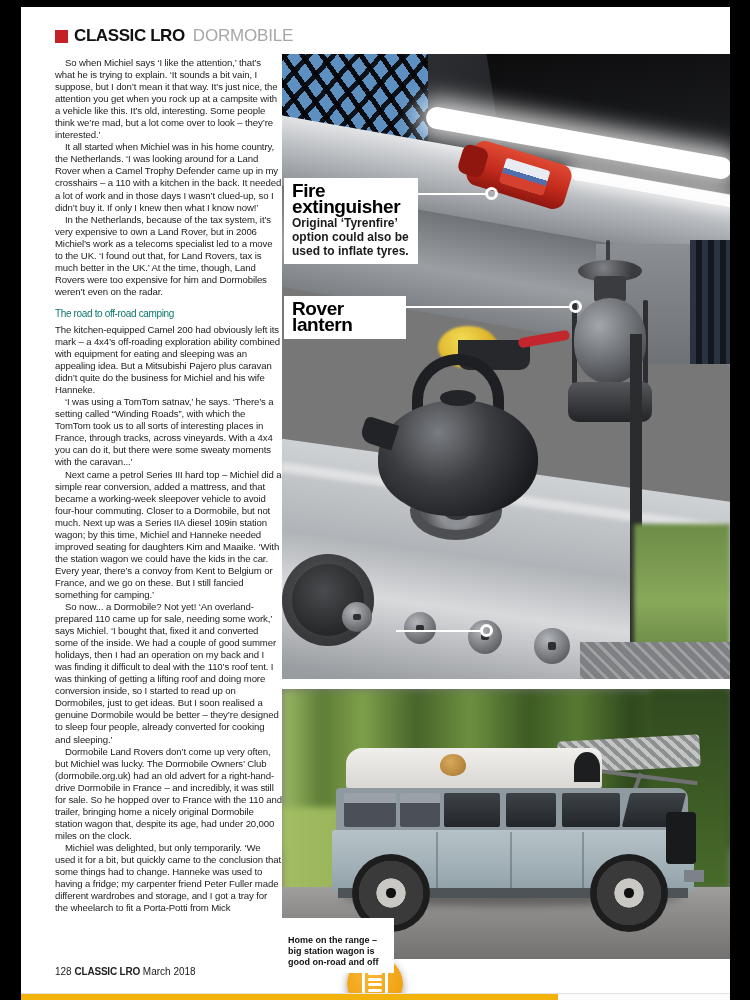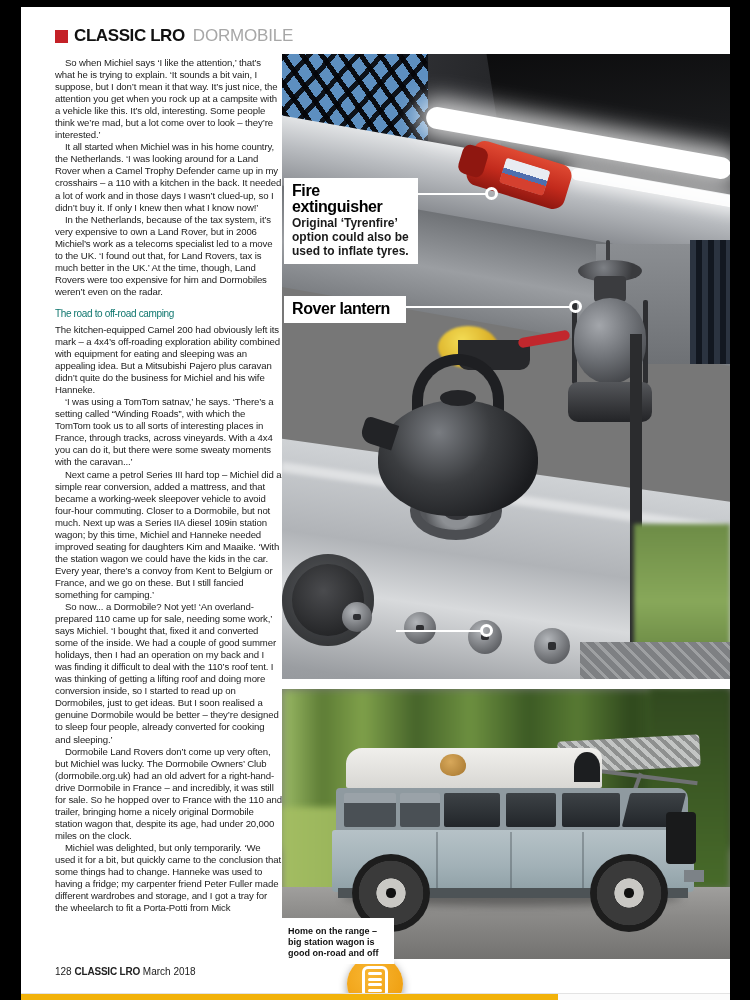--- a/index.html
+++ b/index.html
@@ -101,21 +101,21 @@
   .knob::after { content:""; position:absolute; left:38%; top:40%; width:24%; height:20%;
                  background:#2e2f32; border-radius:2px; }
   .green-out   { right:0; top:470px; width:96px; height:155px;
                  background:linear-gradient(180deg,#6d8c46 0%,#88a85a 50%,#5d7b3a 100%); filter:blur(2px); }
   .door-frame  { right:88px; top:280px; width:12px; height:345px; background:#2b2c2e; }
   .mat         { right:0; top:588px; width:150px; height:37px; background:#7e8083;
                  background-image:repeating-linear-gradient(45deg,rgba(255,255,255,.25) 0 3px,transparent 3px 9px); }
 
   
   .callout { position:absolute; background:#fff; padding:5px 8px 6px 8px; z-index:6; }
-  .callout h3 { font-size:16px; font-weight:900; letter-spacing:-0.4px; color:#000; line-height:16px; }
+  .callout h3 { font-size:19px; font-weight:900; letter-spacing:-0.4px; color:#000; line-height:16px; }
   .callout p  { font-size:12px; font-weight:700; line-height:14px; color:#1a1a1a; margin-top:1px; }
   .co-fire    { left:263px; top:171px; width:134px; }
   .co-lantern { left:263px; top:289px; width:122px; }
   .co-stove   { left:262px; top:603px; width:116px; }
   .lead-line { position:absolute; height:2px; background:#fff; z-index:5; }
   .lead-ring { position:absolute; width:13px; height:13px; border:3px solid #fff; border-radius:50%;
                background:transparent; z-index:5; }
   .ll-fire    { left:394px; top:186px; width:72px; }
   .lr-fire    { left:464px; top:180px; }
   .ll-lantern { left:382px; top:299px; width:168px; }
@@ -154,21 +154,21 @@
   .car .panel-line { top:2px; width:2px; height:56px; background:rgba(60,70,75,.35); }
   .car .sill { left:6px; top:146px; width:350px; height:10px; background:#4d5356; }
   .car .jerry { left:334px; top:70px; width:30px; height:52px; background:#191a1b; border-radius:4px; }
   .car .bumper { left:352px; top:128px; width:20px; height:12px; background:#7c8287; }
   .wheel { position:absolute; width:78px; height:78px; border-radius:50%;
            background:radial-gradient(circle,#c9c8c4 0 26%,#3a3a3a 27% 58%,#1d1d1d 59% 100%); }
   .wheel::after { content:""; position:absolute; left:44%; top:44%; width:12%; height:12%;
                   border-radius:50%; background:#111; }
 
   .caption { position:absolute; left:261px; top:911px; width:112px; background:#fff;
-             padding:8px 6px 5px 6px; z-index:6; font-size:9px; font-weight:700;
+             padding:17px 6px 5px 6px; z-index:6; font-size:9px; font-weight:700;
              line-height:11px; color:#111; }
 
   
   .fab { position:absolute; left:347px; top:956px; width:56px; height:56px; border-radius:50%;
          background:radial-gradient(circle at 42% 34%,#f8b633,#f0a113 70%,#e3940c 100%);
          box-shadow:0 3px 8px rgba(0,0,0,.4); z-index:3;
          display:flex; align-items:flex-start; justify-content:center; }
   .fab .doc { margin-top:10px; width:26px; height:32px; border:3px solid #fff; border-radius:6px;
               display:flex; flex-direction:column; justify-content:center; gap:2.5px; align-items:center; }
   .fab .doc i { display:block; width:14px; height:3px; background:#fff; border-radius:2px; }

